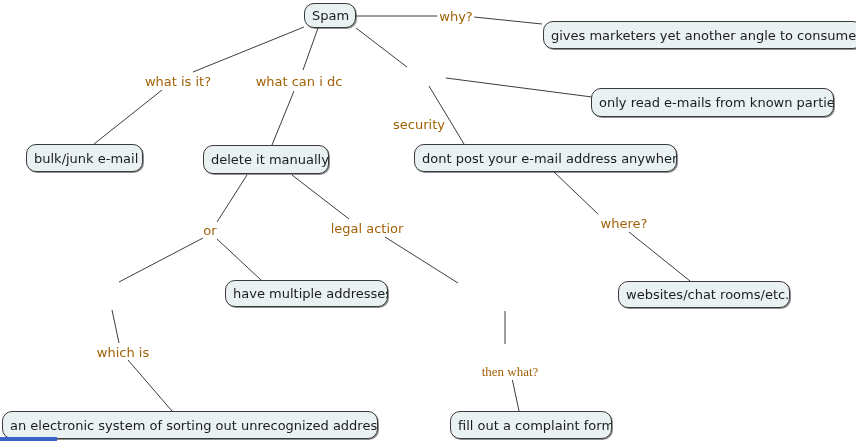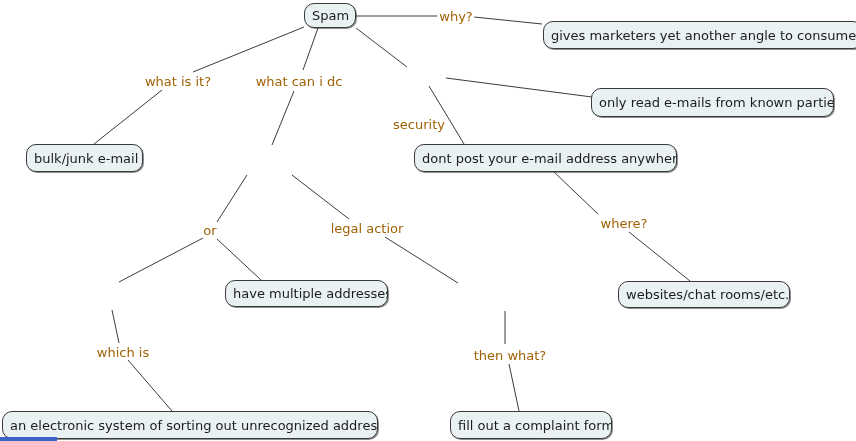--- a/index.html
+++ b/index.html
@@ -53,20 +53,21 @@
   </svg>
 
   <div class="node" style="left:304px;top:3px;width:52px;height:25px;">Spam</div>
 
   <div class="node" style="left:543px;top:21px;width:320px;height:28px;">gives marketers yet another angle to consumers</div>
 
   <div class="node" style="left:591px;top:88px;width:243px;height:29px;">only read e-mails from known parties</div>
 
   <div class="node" style="left:26px;top:144px;width:117px;height:28px;">bulk/junk e-mail</div>
 
+  <div class="node" style="left:203px;top:145px;width:126px;height:29px;">delete it manually</div>
 
   <div class="node" style="left:414px;top:144px;width:263px;height:28px;">dont post your e-mail address anywhere</div>
 
 
   <div class="node" style="left:225px;top:280px;width:163px;height:27px;">have multiple addresses</div>
 
 
   <div class="node" style="left:618px;top:281px;width:172px;height:27px;">websites/chat rooms/etc.</div>
 
   <div class="node" style="left:2px;top:411px;width:376px;height:28px;">an electronic system of sorting out unrecognized addresses</div>
@@ -82,17 +83,17 @@
   <div class="edge-label" style="left:419px;top:76px;margin-top:48px;">security</div>
 
   <div class="edge-label" style="left:210px;top:230px;">or</div>
 
   <div class="edge-label" style="left:367px;top:228px;">legal actior</div>
 
   <div class="edge-label" style="left:624px;top:223px;">where?</div>
 
   <div class="edge-label" style="left:123px;top:352px;">which is</div>
 
-  <div class="edge-label" style="left:510px;top:355px;">then what?</div>
+  <div class="edge-label" style="left:510px;top:372px;font-family:Liberation Serif, serif;">then what?</div>
 
   <div class="artifact-strip" style="left:0;top:437px;width:57px;height:4px;background:#3b62c6;"></div>
 
 </div>
 
 </body></html>

